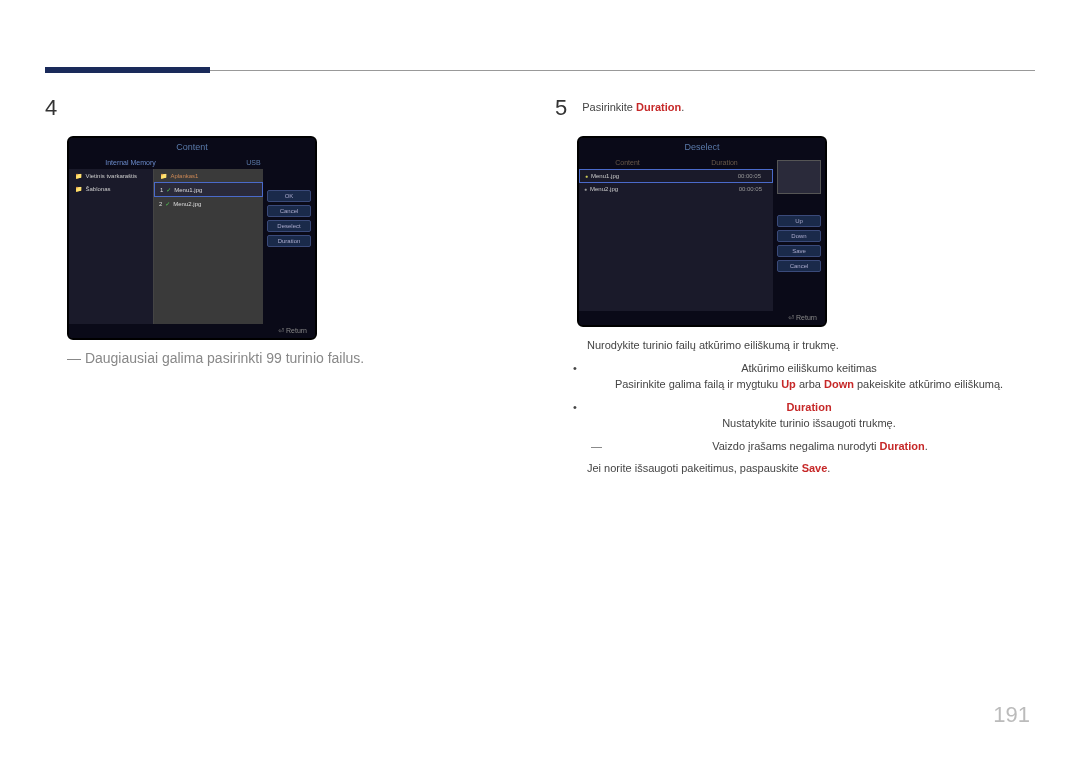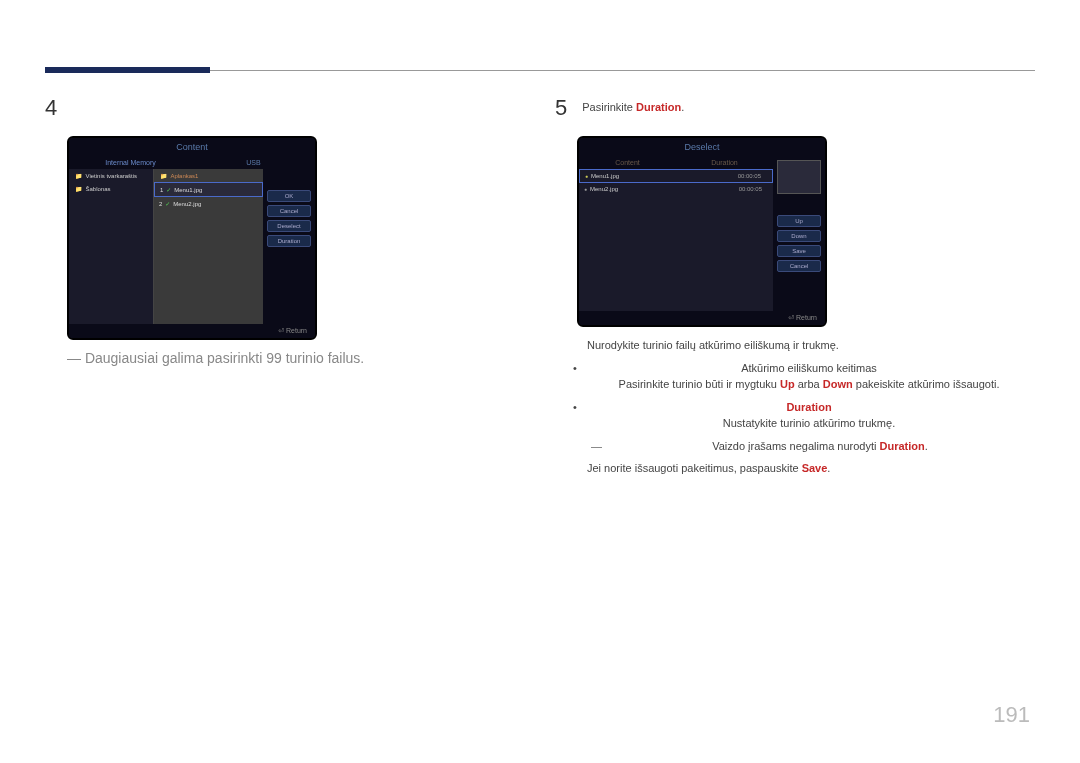--- a/index.html
+++ b/index.html
@@ -146,26 +146,26 @@
           <div class="btn">Cancel</div>
         </div>
       </div>
       <div class="return-bar">⏎ <span>Return</span></div>
     </div>
 
     <div class="body-text">Nurodykite turinio failų atkūrimo eiliškumą ir trukmę.</div>
 
     <div class="body-text bullet">
       <span>Atkūrimo eiliškumo keitimas</span><br>
-      <span>Pasirinkite turinio būti ir mygtuku </span><span class="hl">Up</span><span> arba </span><span class="hl">Down</span><span> pakeiskite atkūrimo išsaugoti.</span>
+      <span>Pasirinkite galima failą ir mygtuku </span><span class="hl">Up</span><span> arba </span><span class="hl">Down</span><span> pakeiskite atkūrimo eiliškumą.</span>
     </div>
 
     <div class="body-text bullet">
       <span class="hl">Duration</span><br>
-      <span>Nustatykite turinio atkūrimo trukmę.</span>
+      <span>Nustatykite turinio išsaugoti trukmę.</span>
     </div>
     <div class="body-text sub-dash">
       <span>Vaizdo įrašams negalima nurodyti </span><span class="hl">Duration</span><span>.</span>
     </div>
 
     <div class="body-text">
       <span>Jei norite išsaugoti pakeitimus, paspauskite </span><span class="hl">Save</span><span>.</span>
     </div>
   </div>
 </div>

